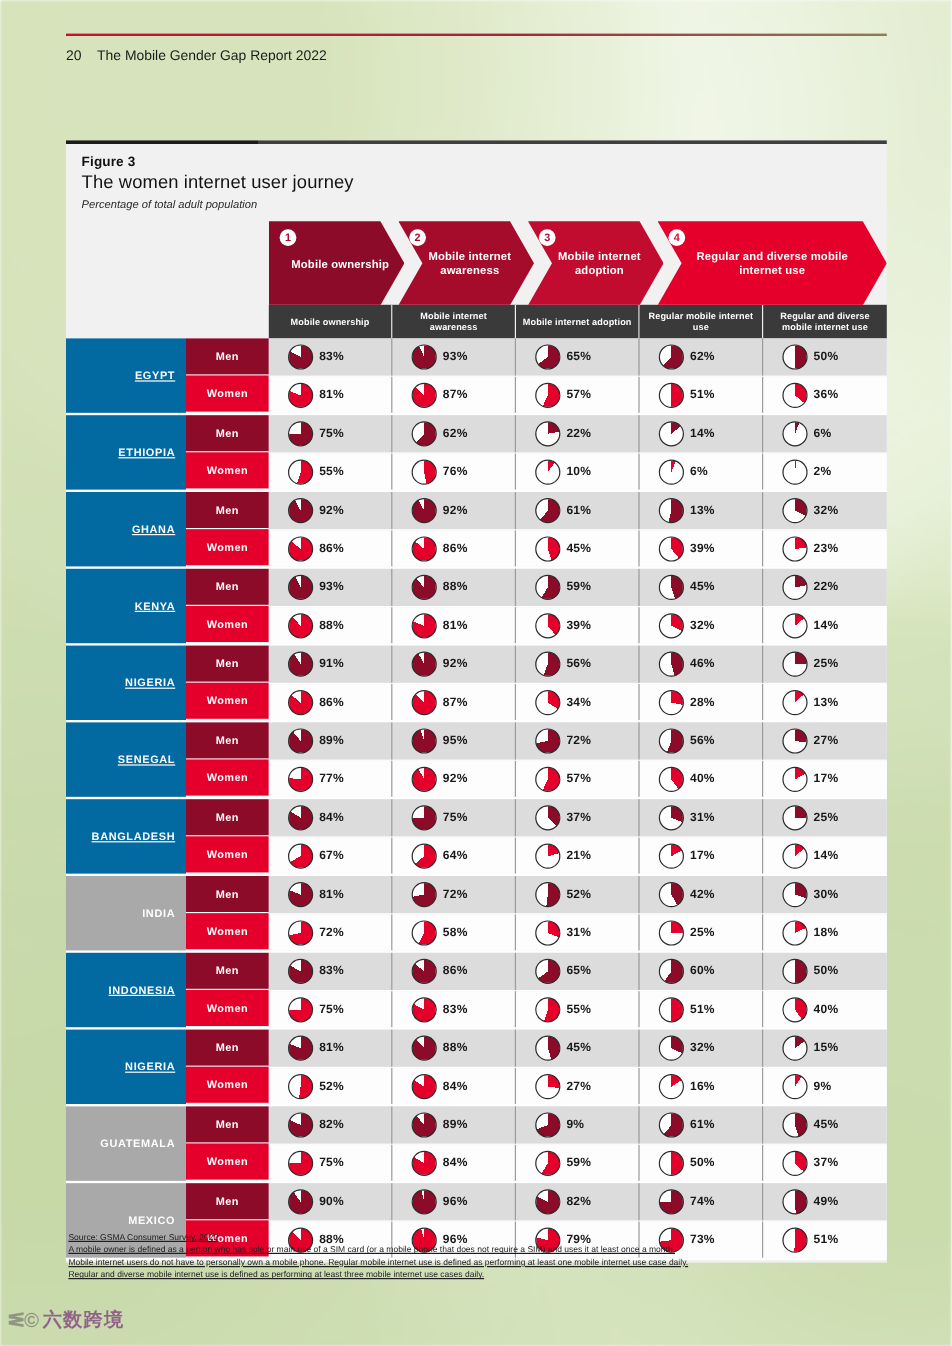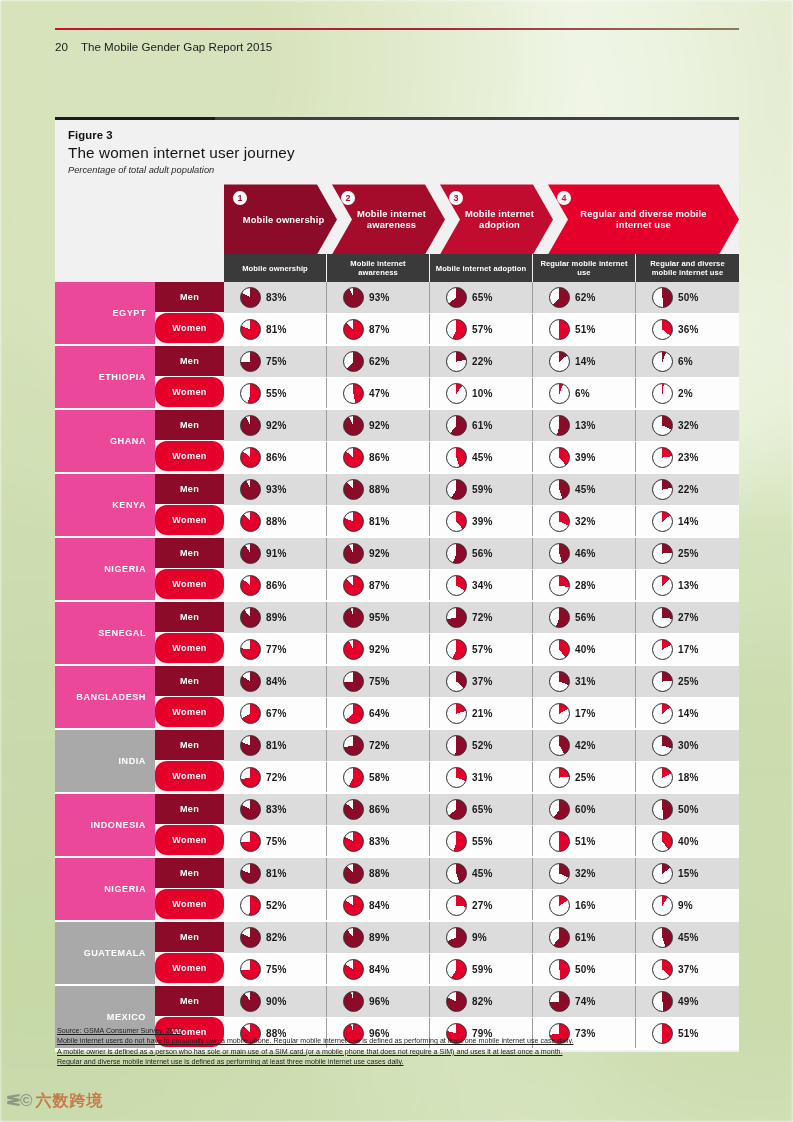--- a/index.html
+++ b/index.html
@@ -93,30 +93,30 @@
   }
   .colhead:last-child{border-right:none;}
   .cw{width:103px;}
 
   .country-block{display:flex;width:684px;border-bottom:2.2px solid #ffffff;}
   .country-cell{
     width:100px;min-width:100px;color:#fff;font-size:9.1px;font-weight:bold;
     display:flex;align-items:center;justify-content:flex-end;
     padding-right:9px;box-sizing:border-box;letter-spacing:.55px;
   }
-  .grey-dark{background:#ec4899;}
+  .grey-dark{background:#0369a1;text-decoration:underline;}
   .grey-light{background:#a9a9a9;}
   .gender-col{width:69px;min-width:69px;display:flex;flex-direction:column;}
   .gender-cell{
     height:30.5px;display:flex;align-items:center;justify-content:center;
     color:#fff;font-size:9.1px;font-weight:bold;letter-spacing:.35px;
     box-sizing:border-box;
   }
   .g-men{background:#8c0b28;border-bottom:1.6px solid #ffffff;}
-  .g-women{background:#e4002b;border-radius:12px;}
+  .g-women{background:#e4002b;}
   .data-col{flex:1;display:flex;flex-direction:column;align-items:flex-end;}
   .data-row{height:30.5px;display:flex;}
   .data-row.men{background:#dcdcdc;border-bottom:1.6px solid #ffffff;}
   .data-row.women{background:#fdfdfd;}
   .cell{
     width:103px;box-sizing:border-box;border-right:1.4px solid #9b9b9b;
     display:flex;align-items:center;gap:5px;padding-left:16px;
   }
   .cell:last-child{border-right:none;}
   .pie{
@@ -134,32 +134,32 @@
 
   
   #watermark{
     position:absolute;left:6px;top:1092px;
     display:flex;align-items:center;gap:4px;opacity:.62;
   }
   #wm-mark{
     font-size:17px;color:#6d6d6d;font-weight:bold;line-height:1;
     letter-spacing:-1px;
   }
-  #wm-text{font-size:16px;color:#c2410c;font-weight:bold;letter-spacing:1px;line-height:1;}
+  #wm-text{font-size:16px;color:#701a75;font-weight:bold;letter-spacing:1px;line-height:1;}
 </style>
 </head>
 <body>
 
 <div id="bg-photo"></div>
 
 <div id="top-rule"></div>
 
 <div id="page-head">
   <span class="pg-num">20</span>
-  <span>The Mobile Gender Gap Report 2015</span>
+  <span>The Mobile Gender Gap Report 2022</span>
 </div>
 
 <div id="figure-panel">
 
   <div id="fig-topbar">
     <div class="seg-dark"></div>
     <div class="seg-grey"></div>
   </div>
 
   <div id="fig-head">
@@ -286,21 +286,21 @@
                 <span class="pct">6%</span>
               </div>
             </div>
             <div class="data-row women">
               <div class="cell">
                 <div class="pie" style="background: conic-gradient(#e4002b 0deg 198deg, #ffffff 198deg 360deg);"></div>
                 <span class="pct">55%</span>
               </div>
               <div class="cell">
                 <div class="pie" style="background: conic-gradient(#e4002b 0deg 169.20000000000002deg, #ffffff 169.20000000000002deg 360deg);"></div>
-                <span class="pct">47%</span>
+                <span class="pct">76%</span>
               </div>
               <div class="cell">
                 <div class="pie" style="background: conic-gradient(#e4002b 0deg 36deg, #ffffff 36deg 360deg);"></div>
                 <span class="pct">10%</span>
               </div>
               <div class="cell">
                 <div class="pie" style="background: conic-gradient(#e4002b 0deg 21.6deg, #ffffff 21.6deg 360deg);"></div>
                 <span class="pct">6%</span>
               </div>
               <div class="cell">
@@ -840,21 +840,21 @@
             </div>
           </div>
         </div>
       </div>
   </div>
 
 </div>
 
 <div id="footnotes">
     <div>Source: GSMA Consumer Survey, 2022</div>
+    <div>A mobile owner is defined as a person who has sole or main use of a SIM card (or a mobile phone that does not require a SIM) and uses it at least once a month.</div>
     <div>Mobile internet users do not have to personally own a mobile phone. Regular mobile internet use is defined as performing at least one mobile internet use case daily.</div>
-    <div>A mobile owner is defined as a person who has sole or main use of a SIM card (or a mobile phone that does not require a SIM) and uses it at least once a month.</div>
     <div>Regular and diverse mobile internet use is defined as performing at least three mobile internet use cases daily.</div>
   </div>
 
 <div id="watermark">
   <span id="wm-mark">ᓬ©</span>
   <span id="wm-text">六数跨境</span>
 </div>
 
 </body></html>

